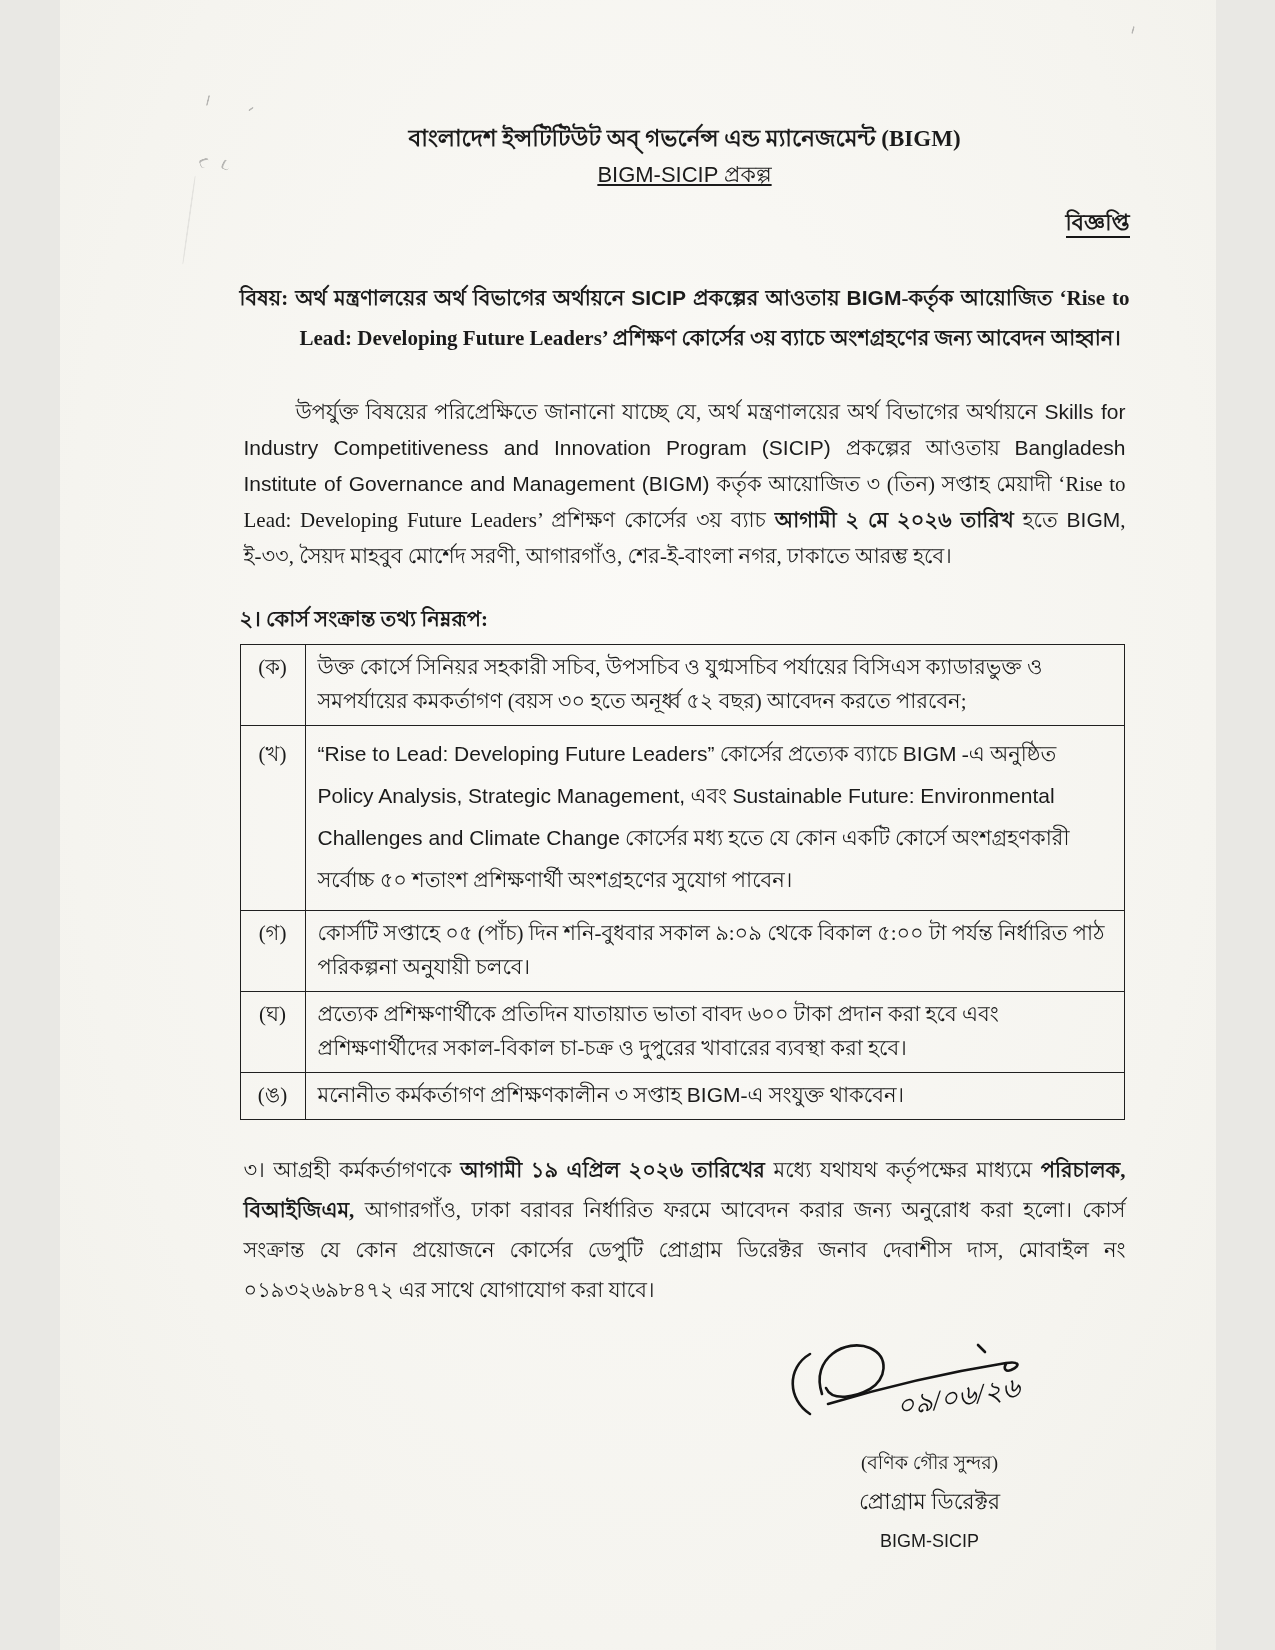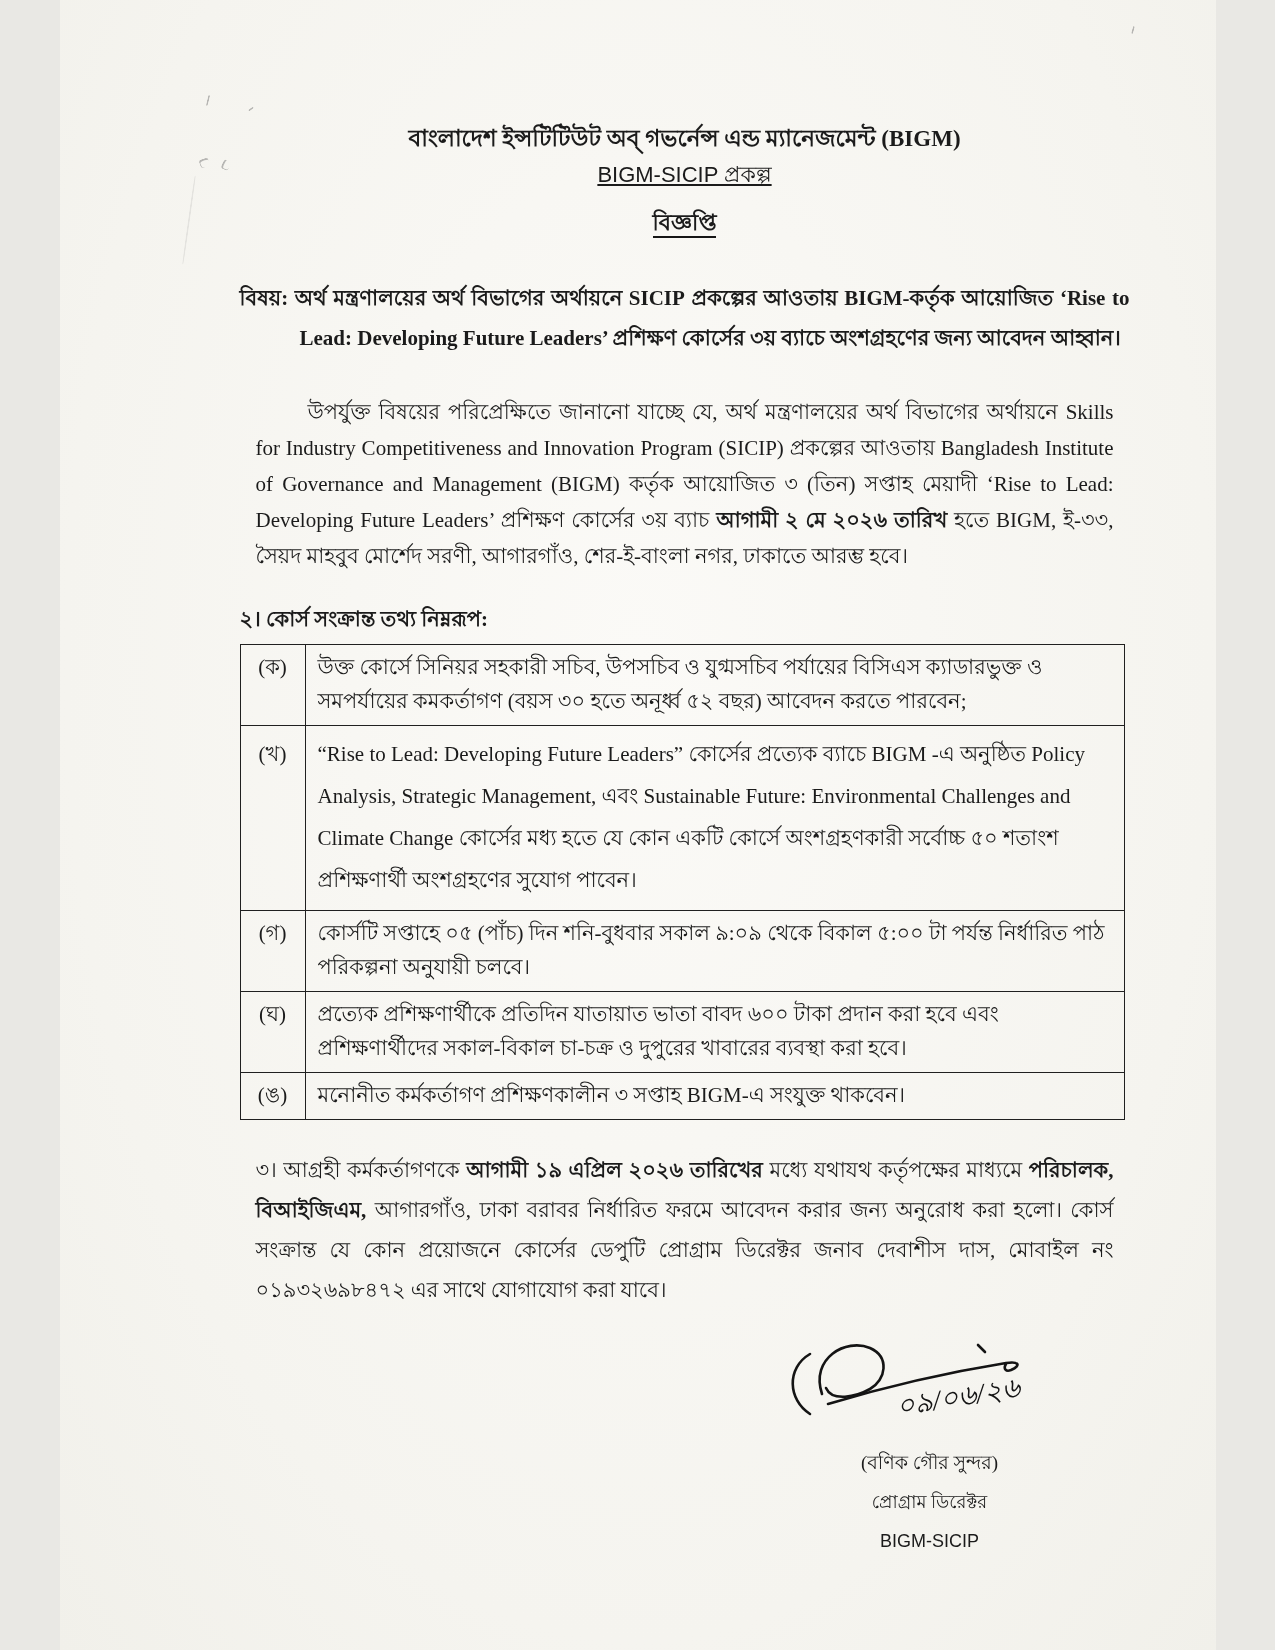--- a/index.html
+++ b/index.html
@@ -10,42 +10,42 @@
     background:#f7f6f2;
     background-image:radial-gradient(ellipse at 50% 40%, #fbfaf7 0%, #f5f4ef 70%, #f1f0ea 100%);
     color:#1b1b1b;
     font-family:"Liberation Serif","DejaVu Serif",serif;
     font-size:21px;
     overflow:hidden;
     box-sizing:border-box;
     padding:122px 86px 0 180px;
   }
   .b{font-weight:bold;}
-  .en{font-family:Liberation Serif, serif;}
+  .en{font-family:Liberation Sans, sans-serif;}
   .en-serif{font-family:"Liberation Serif","DejaVu Serif",serif;}
 
   
   .doc-header{text-align:center;}
   .org-name{font-weight:bold;font-size:23px;line-height:34px;}
   .project-line{font-size:22px;line-height:38px;font-family:"Liberation Sans","DejaVu Sans",sans-serif;text-decoration:underline;}
   .address-line{font-size:21px;line-height:36px;}
-  .notice-title-wrap{text-align:center;margin-top:12px;line-height:34px;}
+  .notice-title-wrap{text-align:right;margin-top:12px;line-height:34px;}
   .notice-title{font-weight:bold;font-size:22px;border-bottom:2px solid #161616;padding-bottom:1px;}
 
   
   .subject{
     margin-top:38px;
     font-weight:bold;
     line-height:40px;
     text-align:justify;
     padding-left:60px;text-indent:-60px;
   }
 
   
-  .para{margin:16px;text-align:justify;}
+  .para{margin:4px;text-align:justify;}
   .para-1{margin-top:36px;line-height:36px;}
   .para-1 .first-indent{display:inline-block;width:52px;}
   .sec2-heading{margin-top:28px;font-weight:bold;font-size:21px;line-height:34px;}
 
   
   table.info-table{
     border-collapse:collapse;
     margin-top:8px;
     width:885px;
     table-layout:fixed;
@@ -62,21 +62,21 @@
   .para-3{margin-top:30px;line-height:40px;}
 
   
   .signature-block{
     width:370px;
     margin:22px 15px 0 auto;
     text-align:center;
   }
   .sig-svg{display:block;margin:0 auto -4px auto;}
   .sig-name{line-height:40px;font-size:19px;}
-  .sig-title{line-height:38px;font-size:18px;}
+  .sig-title{line-height:38px;font-size:22px;}
   .sig-org{line-height:40px;font-size:18px;font-family:"Liberation Sans","DejaVu Sans",sans-serif;}
   .sig-email{line-height:40px;font-size:22px;font-family:"Liberation Sans","DejaVu Sans",sans-serif;}
 
   
   .pen-mark{position:absolute;background:transparent;border-left:2px solid #6a6a6a;opacity:.45;border-radius:40%;}
   .pm1{left:147px;top:95px;height:11px;transform:rotate(14deg);}
   .pm2{left:190px;top:106px;height:6px;transform:rotate(55deg);}
   .pm3{left:140px;top:158px;height:9px;transform:rotate(70deg);border-bottom:1.5px solid #6a6a6a;width:7px;}
   .pm4{left:162px;top:160px;height:9px;transform:rotate(25deg);width:6px;border-bottom:1.5px solid #6a6a6a;}
   .pm5{left:1072px;top:26px;height:8px;transform:rotate(16deg);}

